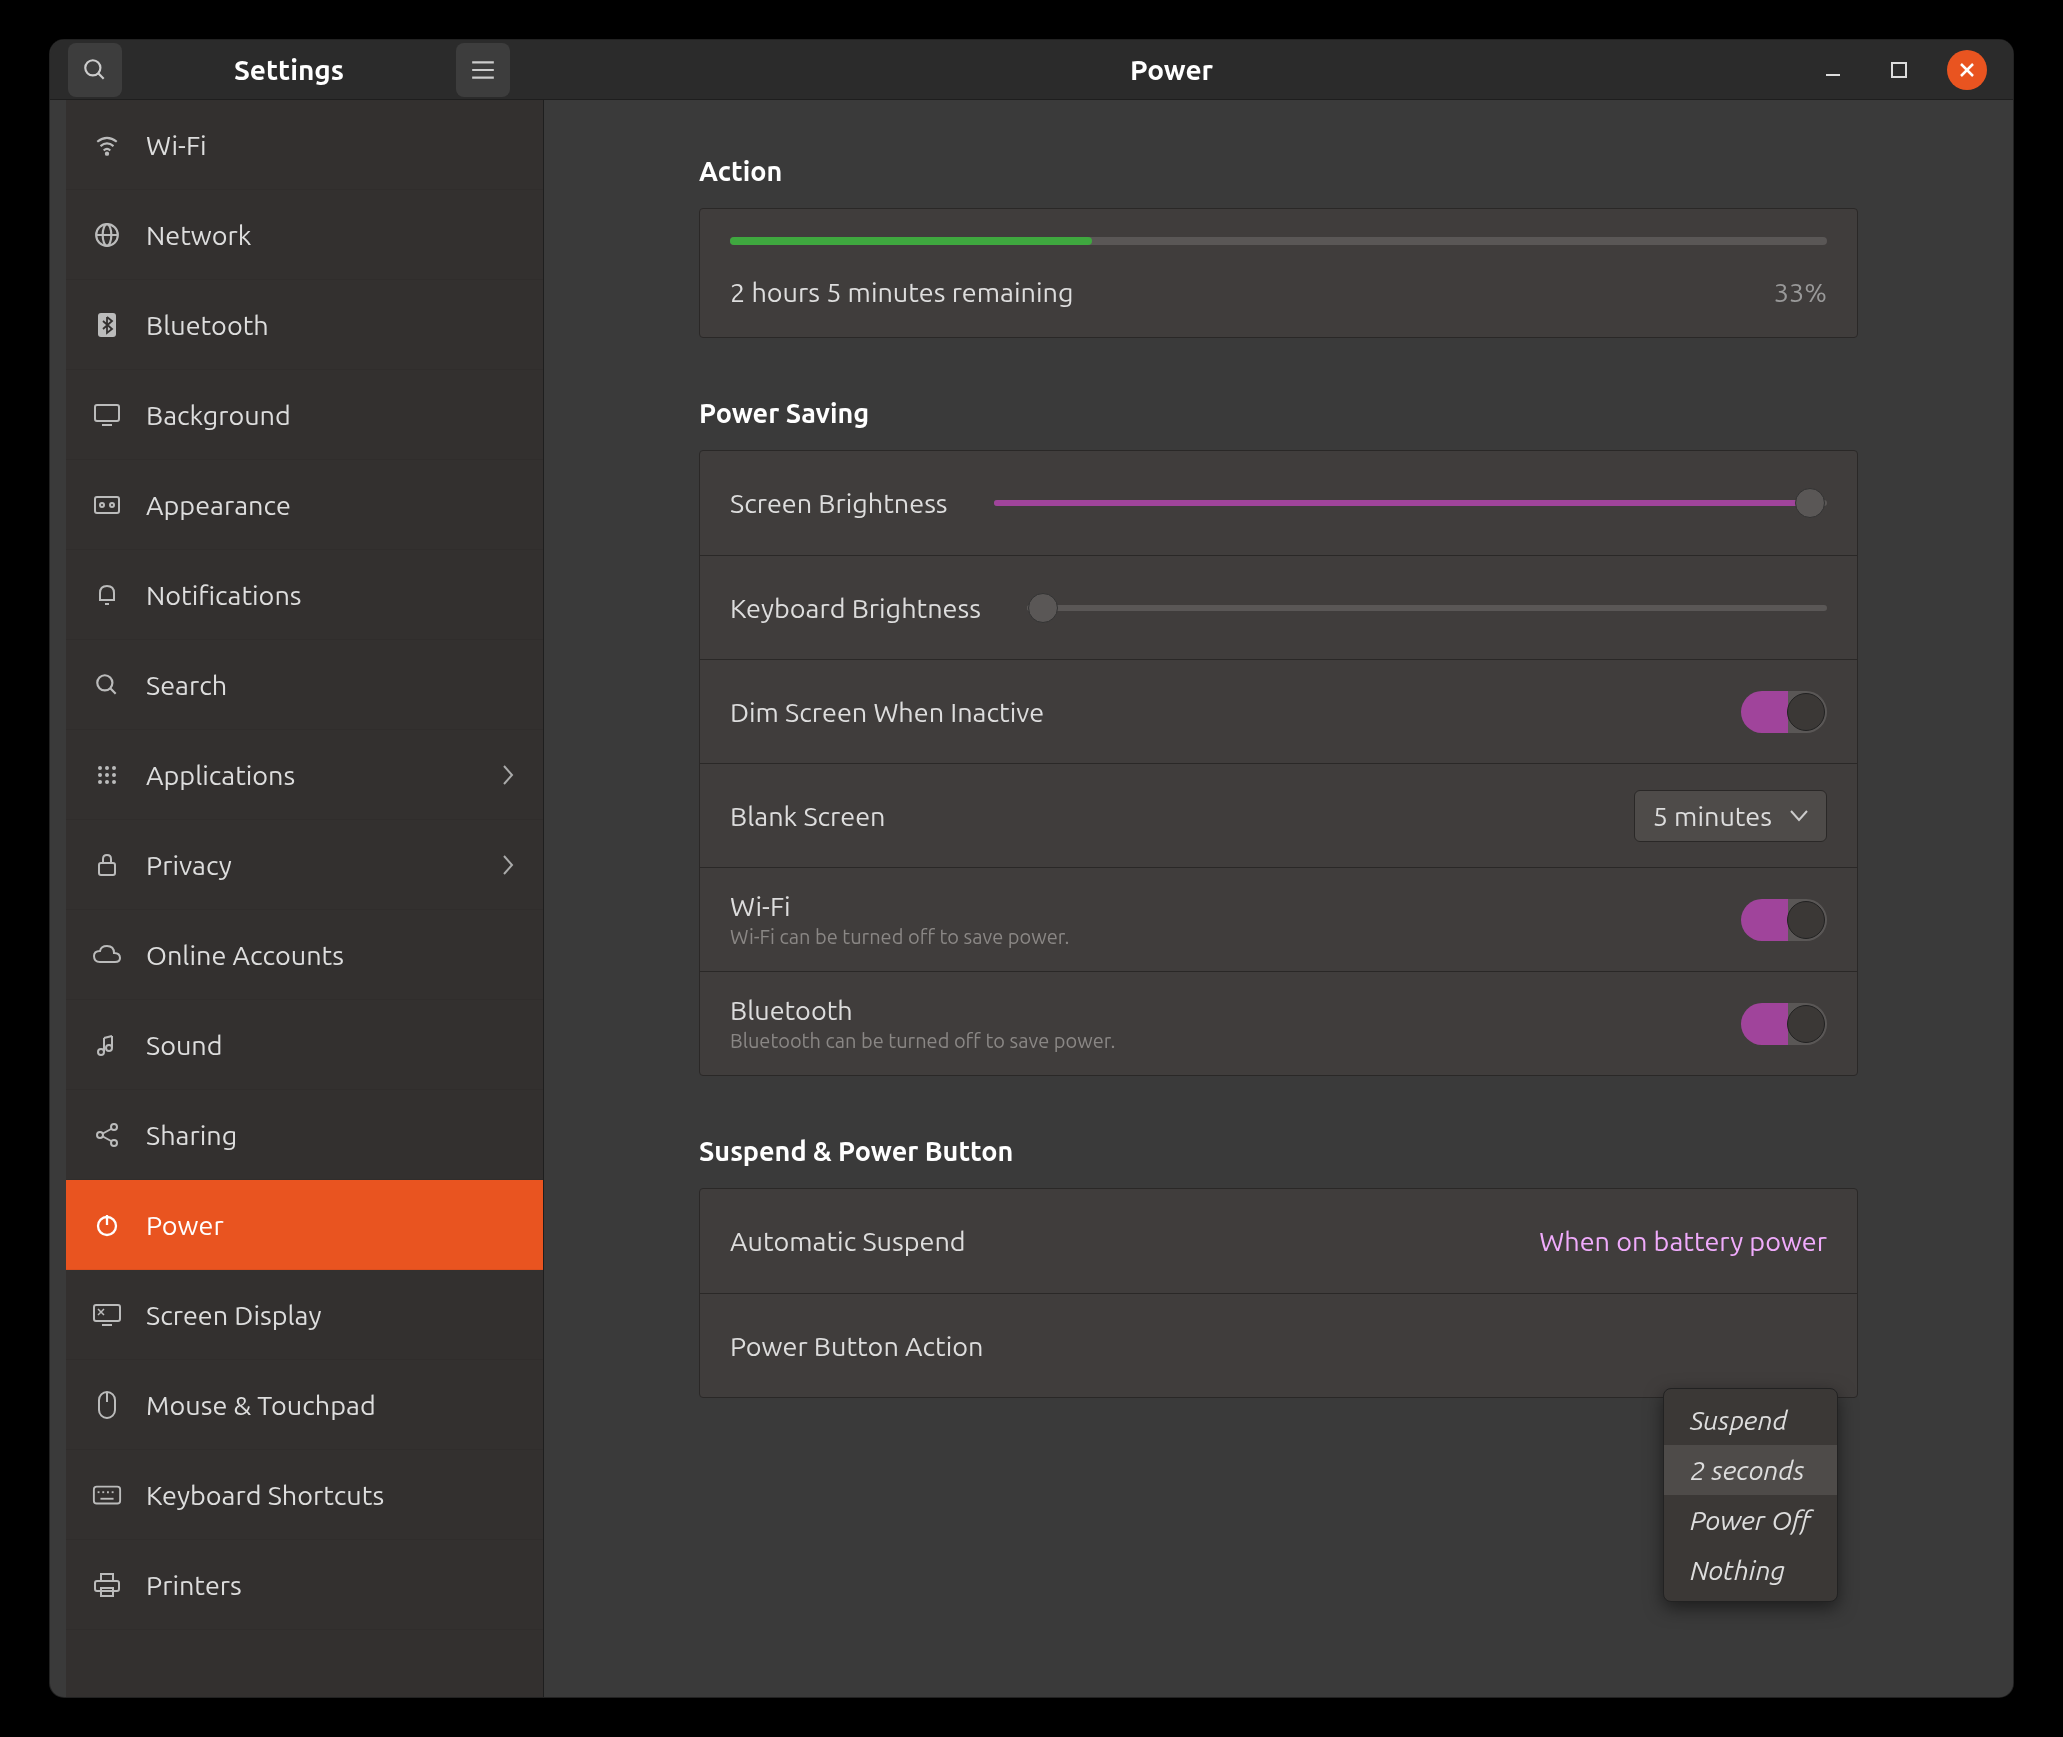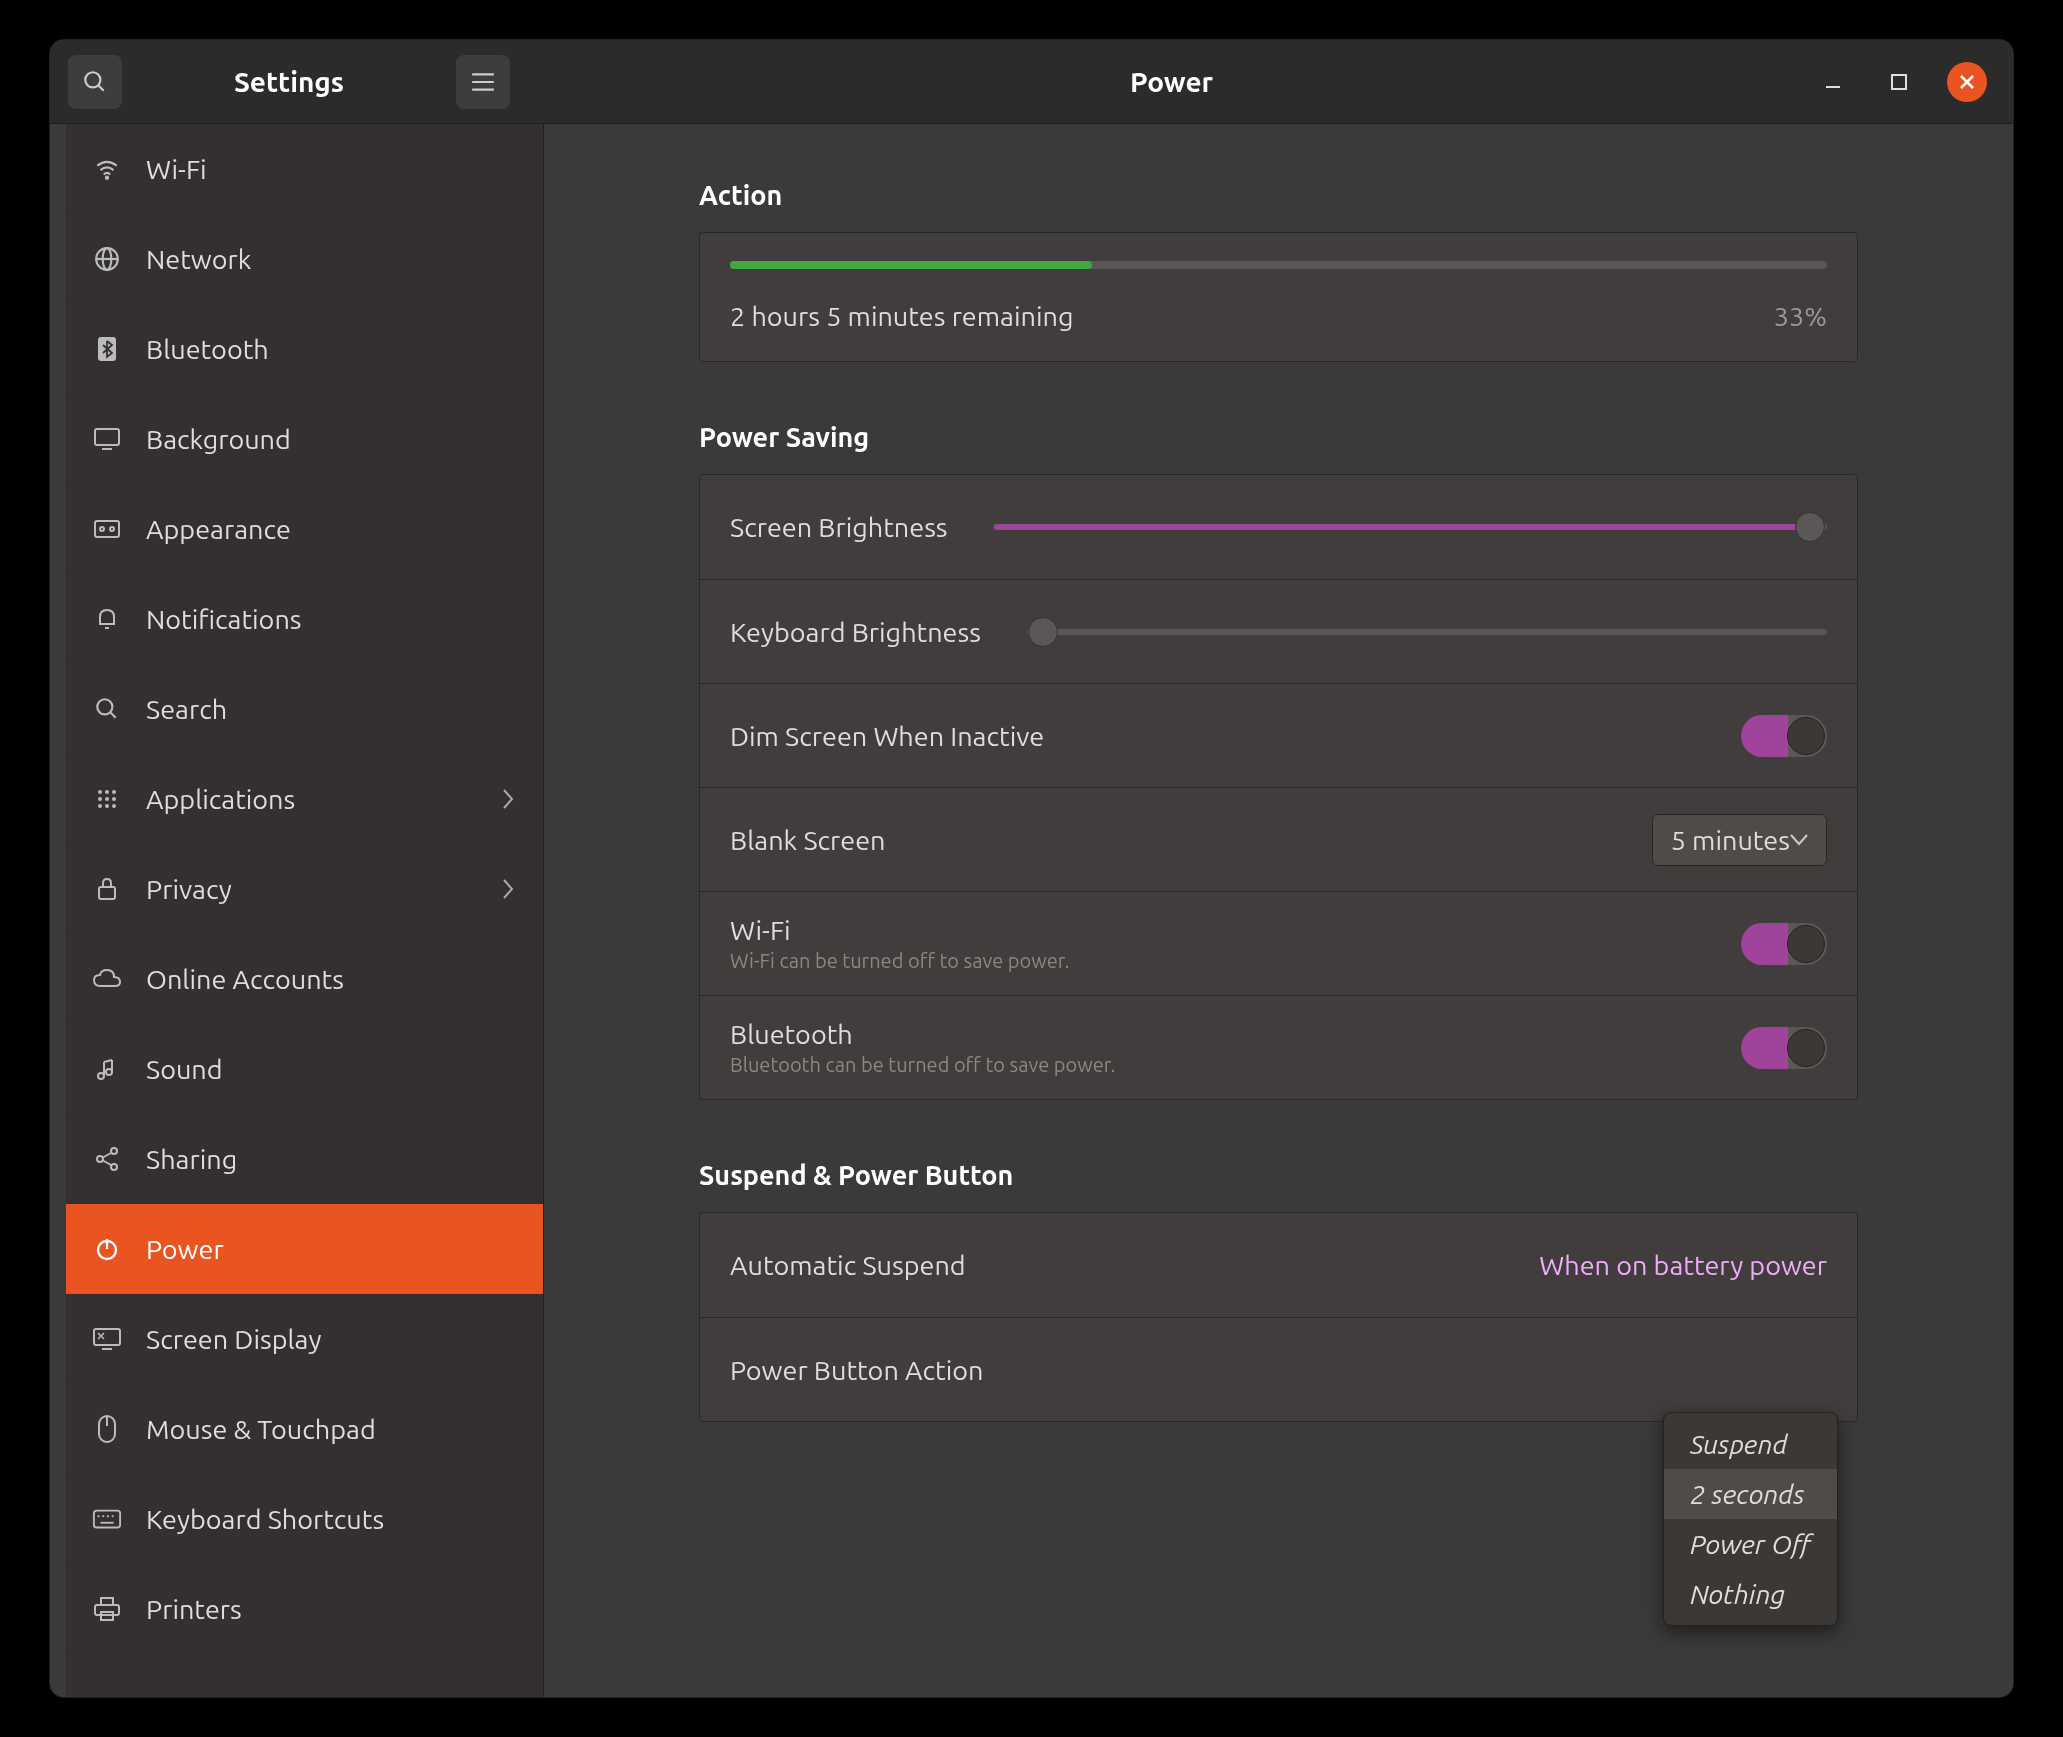--- a/index.html
+++ b/index.html
@@ -2,21 +2,21 @@
 <html><head>
 <meta charset="utf-8">
 <style>
   * { box-sizing: border-box; margin: 0; padding: 0; font-family: Ubuntu, "Segoe UI", sans-serif; }
   body { background: #000; width: 2063px; height: 1737px; position: relative; }
   .window {
     position: absolute; left: 50px; top: 40px; width: 1963px; height: 1657px;
     background: #3a3a3a; border-radius: 14px; overflow: hidden; display: flex; flex-direction: column;
     box-shadow: 0 0 0 1px #222;
   }
-  .titlebar { height: 84px; background: #2b2b2b; display: flex; align-items: center; border-bottom: 1px solid #1e1e1e; }
+  .titlebar { height: 60px; background: #2b2b2b; display: flex; align-items: center; border-bottom: 1px solid #1e1e1e; }
   .tb-left { width: 478px; display: flex; align-items: center; padding: 0 18px; gap: 14px; }
   .tb-btn { width: 54px; height: 54px; background: #3d3d3d; border-radius: 8px; display: flex; align-items: center; justify-content: center; cursor: pointer; }
   .tb-title { flex: 1; text-align: center; color: #fff; font-weight: 700; font-size: 28px; }
   .tb-center { flex: 1; display: flex; align-items: center; justify-content: center; color: #fff; font-weight: 700; font-size: 28px; }
   .tb-right { display: flex; align-items: center; gap: 30px; padding-right: 26px; }
   .win-btn { width: 36px; height: 36px; display:flex; align-items:center; justify-content:center; cursor:pointer; color:#ddd;}
   .win-close { width: 40px; height: 40px; background:#e95420; border-radius:50%; display:flex; align-items:center; justify-content:center; cursor:pointer;}
   .body { flex:1; display:flex; overflow:hidden;margin-left:16px;}
   .sidebar { width: 478px; background:#33302f; border-right:1px solid #1e1e1e; overflow-y:auto;}
   .side-item { height: 90px; display:flex; align-items:center; padding-left:26px; gap:24px; color:#ddd; font-size:27px; cursor:pointer; border-bottom:1px solid rgba(0,0,0,0.05);}
@@ -38,21 +38,21 @@
   .row-sub { font-size:20px; color:#8a8785; margin-top:4px;}
   .row-body { flex:1; display:flex; align-items:center;}
   .slider-track { flex:1; height:6px; background:#5a5756; border-radius:3px; margin-left:46px; position:relative;}
   .slider-fill { position:absolute; left:0; top:0; height:100%; background:#a0449b; border-radius:3px;}
   .slider-thumb { position:absolute; top:50%; width:30px; height:30px; background:#5a5756; border:1px solid #333; border-radius:50%; transform:translate(-50%,-50%);}
   .switch { margin-left:auto; width:86px; height:42px; background:#5a5756; border-radius:21px; position:relative; cursor:pointer;}
   .switch.on { background: linear-gradient(to right, #a0449b 55%, #5a5756 55%);}
   .switch .knob { position:absolute; top:2px; width:38px; height:38px; background:#3b3836; border-radius:50%; border:1px solid #222;}
   .switch.on .knob { right:2px;}
   .switch:not(.on) .knob { left:2px;}
-  .select-box { margin-left:auto; background:#4e4b49; border:1px solid #2a2827; border-radius:6px; padding:10px 18px; display:flex; align-items:center; color:#ddd; font-size:27px; cursor:pointer;}
+  .select-box { margin-left:auto; background:#4e4b49; border:1px solid #2a2827; border-radius:6px; padding:10px 18px; display:flex; align-items:center; gap:18px; color:#ddd; font-size:27px; cursor:pointer;}
   .row-right-text { margin-left:auto; color:#f0abfc;}
   .popup-menu { position:absolute; background:#3b3836; border:1px solid #222; border-radius:8px; box-shadow:0 6px 18px rgba(0,0,0,0.5); padding:6px 0; z-index:10;}
   .popup-item { padding:10px 26px; color:#ddd; font-size:27px; cursor:pointer; white-space:nowrap;}
   .popup-item:hover, .popup-item.hovered { background:#4e4b49;}
   svg { display:block;}
   .section-title.spaced { margin-top: 0;}
 </style>
 </head>
 <body>
 

